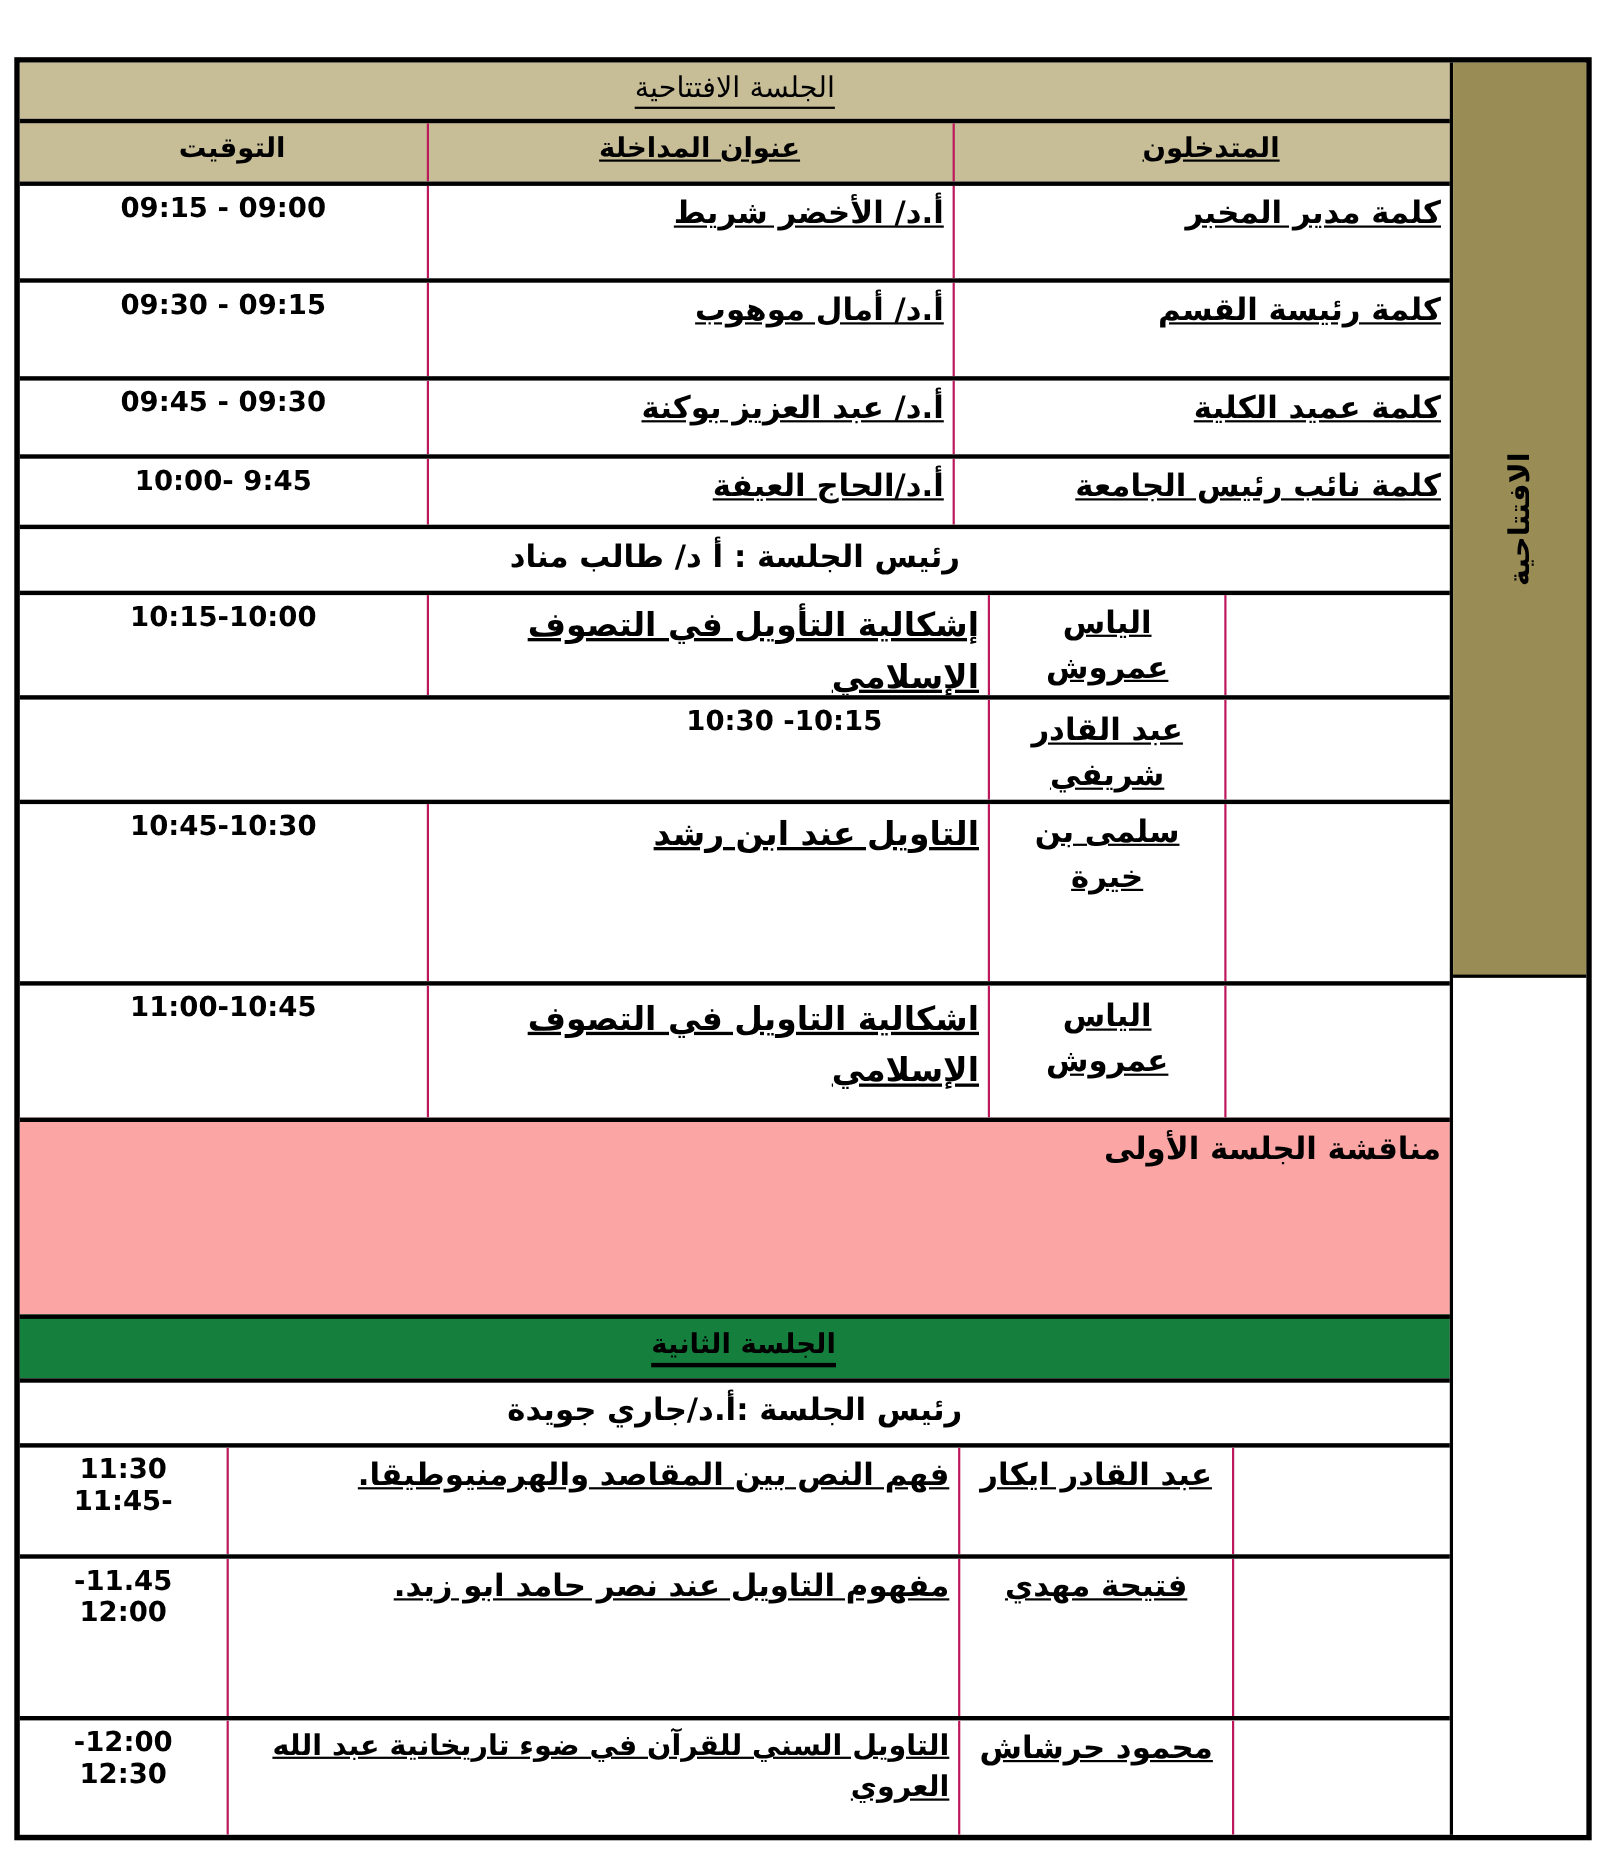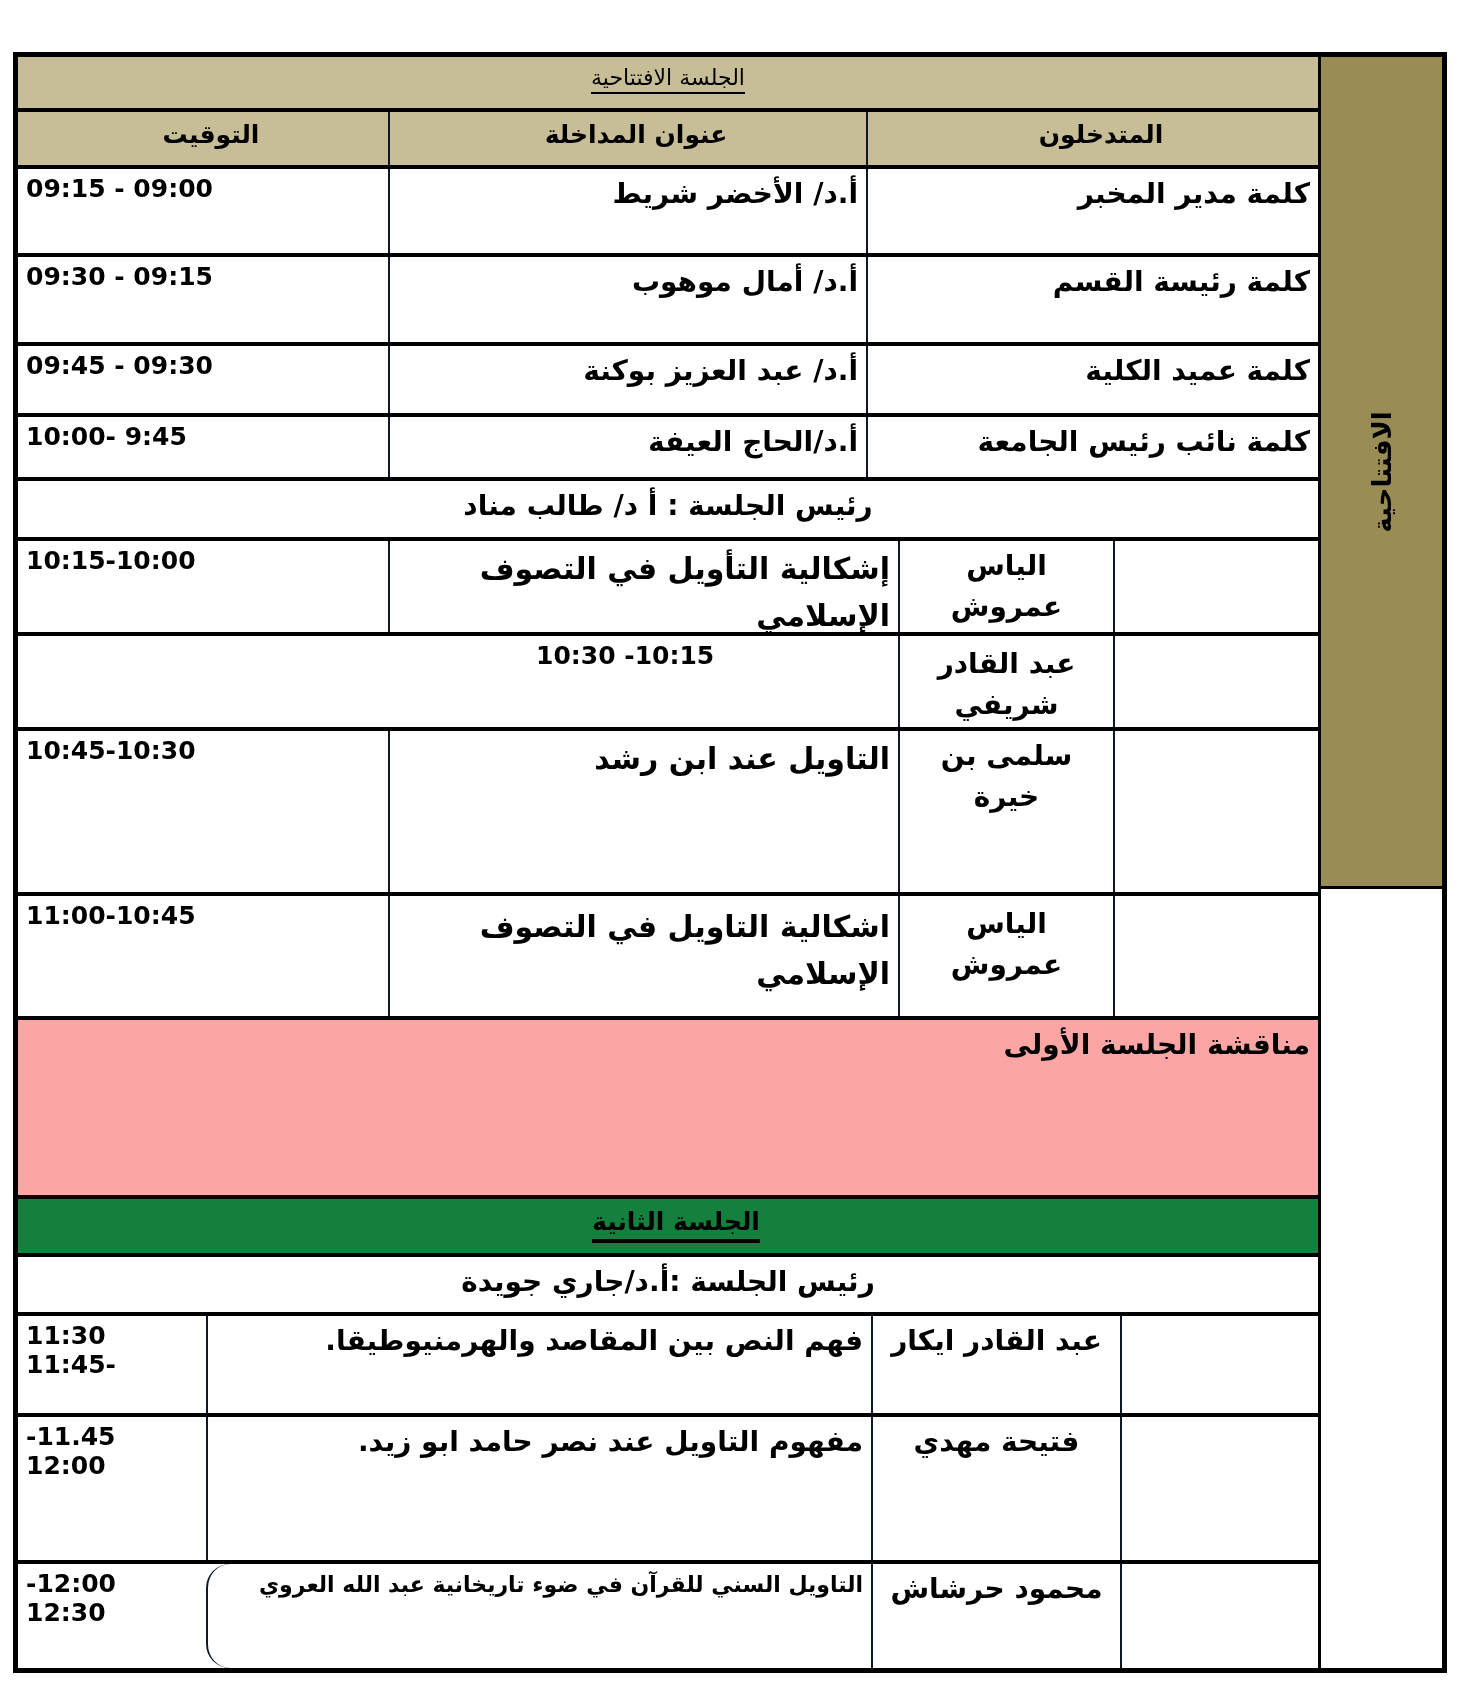--- a/index.html
+++ b/index.html
@@ -13,21 +13,21 @@
   }
   .main{width:1300px;flex:0 0 1300px;display:flex;flex-direction:column;box-sizing:border-box;}
   .side{flex:1;display:flex;flex-direction:column;border-left:3px solid #000;box-sizing:border-box;}
   .olive{flex:0 0 832px;border-bottom:3px solid #000;display:flex;align-items:center;justify-content:center;box-sizing:border-box;}
   .side-rest{flex:1;background:#fff;}
   .side-label{transform:rotate(-90deg);white-space:nowrap;font-size:26px;font-weight:bold;}
 
   .row{display:flex;direction:rtl;border-top:4px solid #000;box-sizing:border-box;overflow:hidden;}
   .row.first{border-top:0;}
   .cell{box-sizing:border-box;padding:5px 8px;overflow:hidden;direction:rtl;}
-  .row .cell:not(:last-child){border-left:2px solid #0f172a;}
+  .row .cell:not(:last-child){border-left:2px solid #be185d;text-decoration:underline;}
   .full{width:100%;}
 
   .bg-khaki{background:#c7bd96;}
   .bg-beige{background:#ebe8d8;}
 
   
   .w-spk1{width:452px;flex:0 0 452px;}
   .w-title1{width:478px;flex:0 0 478px;}
   .w-time1{width:370px;flex:0 0 370px;}
   
@@ -37,25 +37,25 @@
   .tw-time{width:370px;flex:0 0 370px;border-radius:30px;}
   
   .sw-empty{width:198px;flex:0 0 198px;}
   .sw-name{width:249px;flex:0 0 249px;}
   .sw-title{width:665px;flex:0 0 665px;}
   .sw-time{width:188px;flex:0 0 188px;}
 
   .t-center{text-align:center;}
   .t-right{text-align:right;}
   .b{font-weight:bold;}
-  .f22{font-size:22px;line-height:1.45;border-radius:24px;}
+  .f22{font-size:26px;line-height:1.45;}
   .f24{font-size:28px;line-height:1.45;}
   .f25{font-size:25px;line-height:1.4;padding-left:24px;}
   .f30{font-size:30px;line-height:1.55;}
-  .time{direction:ltr;text-align:left;font-weight:bold;font-size:25px;}
+  .time{direction:ltr;text-align:center;font-weight:bold;font-size:25px;}
   .u1{border-bottom:2px solid #000;padding-bottom:2px;}
   .u2{border-bottom:4px solid #000;padding-bottom:3px;}
   .pt{padding-top:8px;}
 </style>
 </head>
 <body>
 
 <div class="page">
   <div class="tbl">
 

